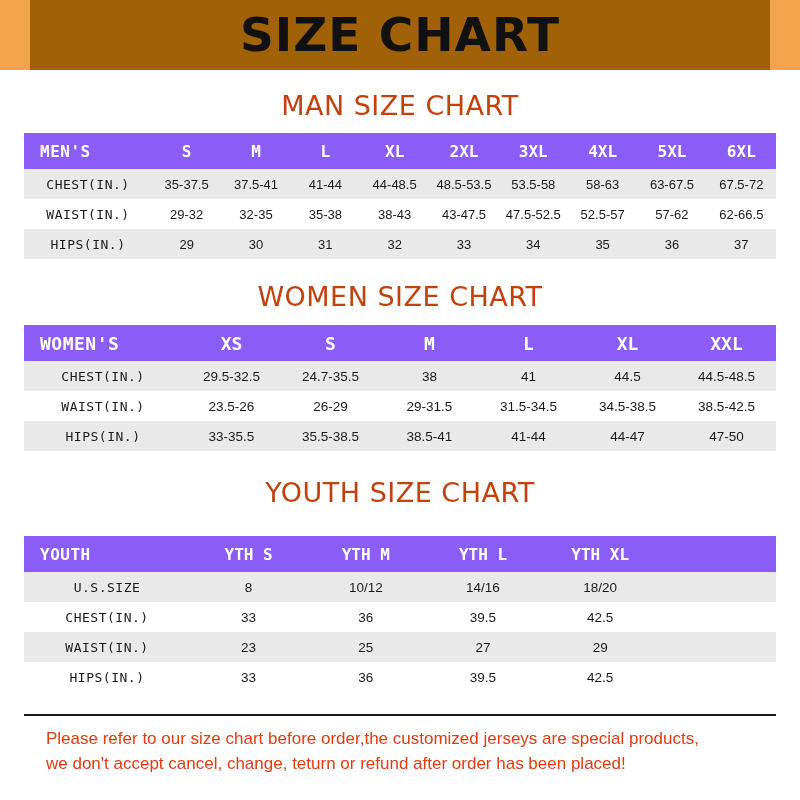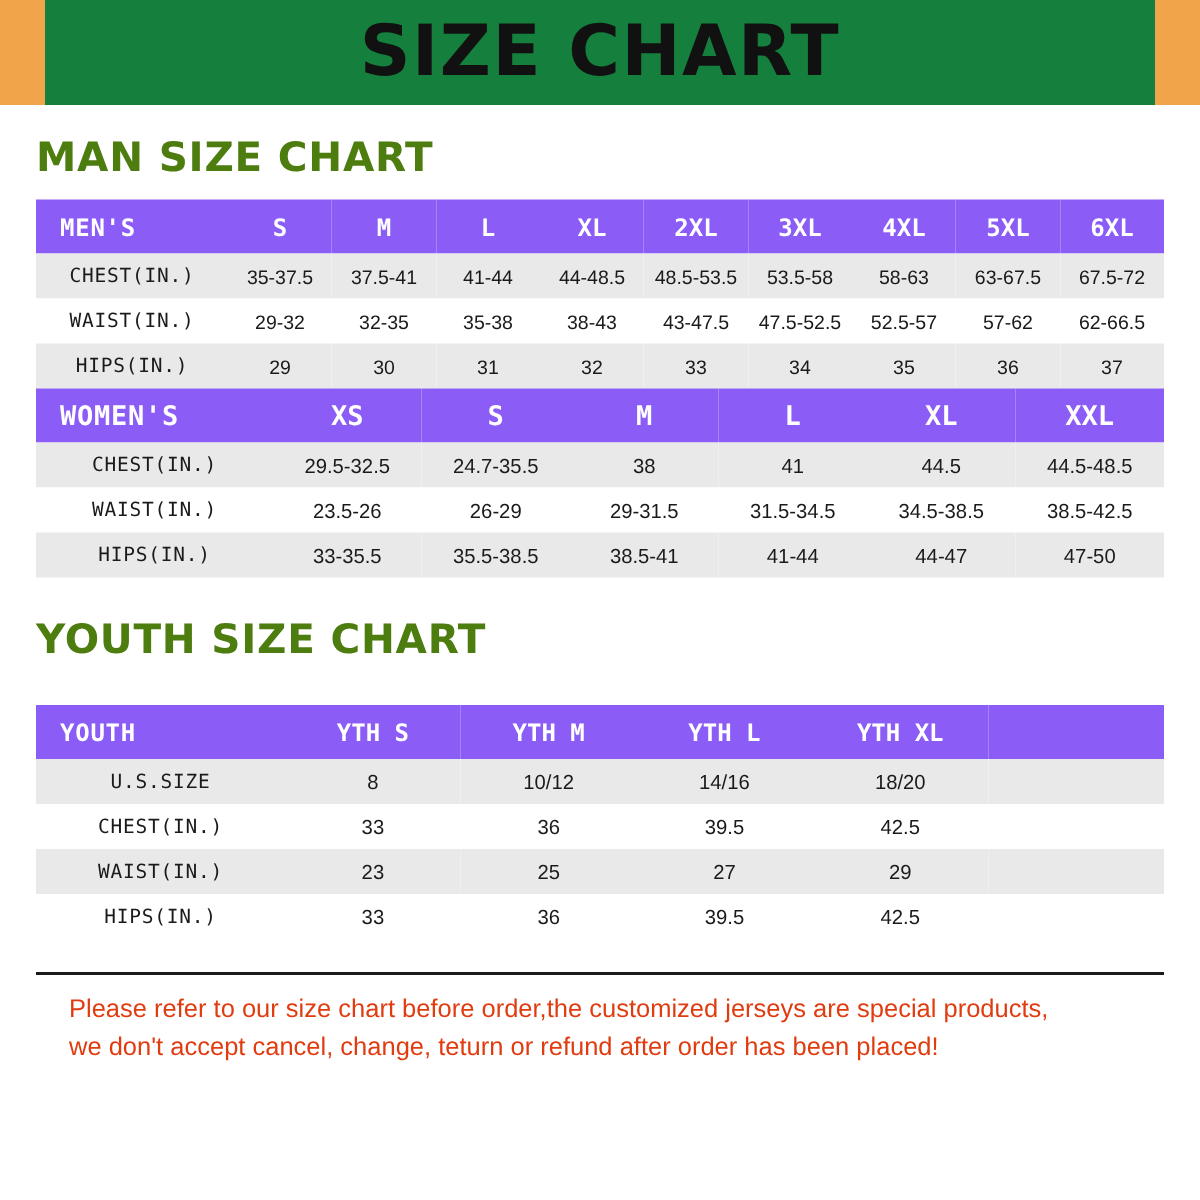--- a/index.html
+++ b/index.html
@@ -18,21 +18,21 @@
     width: 800px;
     height: 800px;
     background: #ffffff;
     box-sizing: border-box;
   }
 
   
   .banner {
     position: relative;
     height: 70px;
-    background: #15803d;
+    background: #a16207;
     display: flex;
     align-items: flex-end;
     justify-content: center;
   }
   .banner .side {
     position: absolute;
     top: 0;
     bottom: 0;
     width: 30px;
     background: #F2A44A;
@@ -49,24 +49,25 @@
     line-height: 70px;
     z-index: 2;
   }
 
   
   .content {
     padding: 0 24px;
     box-sizing: border-box;
   }
   .section-title {
+    text-align: center;
     font-family: "DejaVu Sans", sans-serif;
-    font-weight: bold;
+    font-weight: normal;
     font-size: 27px;
-    color: #4d7c0f;
+    color: #c2410c;
     letter-spacing: 0.5px;
   }
   .t1 { margin-top: 20px; margin-bottom: 12px; }
   .t2 { margin-top: 22px; margin-bottom: 13px; }
   .t3 { margin-top: 26px; margin-bottom: 28px; }
 
   
   table {
     width: 752px;
     border-collapse: collapse;
@@ -194,20 +195,21 @@
           <td>32</td>
           <td>33</td>
           <td>34</td>
           <td>35</td>
           <td>36</td>
           <td>37</td>
         </tr>
       </tbody>
     </table>
 
+    <div class="section-title t2">WOMEN SIZE CHART</div>
     <table class="women">
       <colgroup>
         <col style="width:158px">
         <col span="6">
       </colgroup>
       <thead>
         <tr>
           <th class="rowhead">WOMEN'S</th>
           <th>XS</th>
           <th>S</th>

